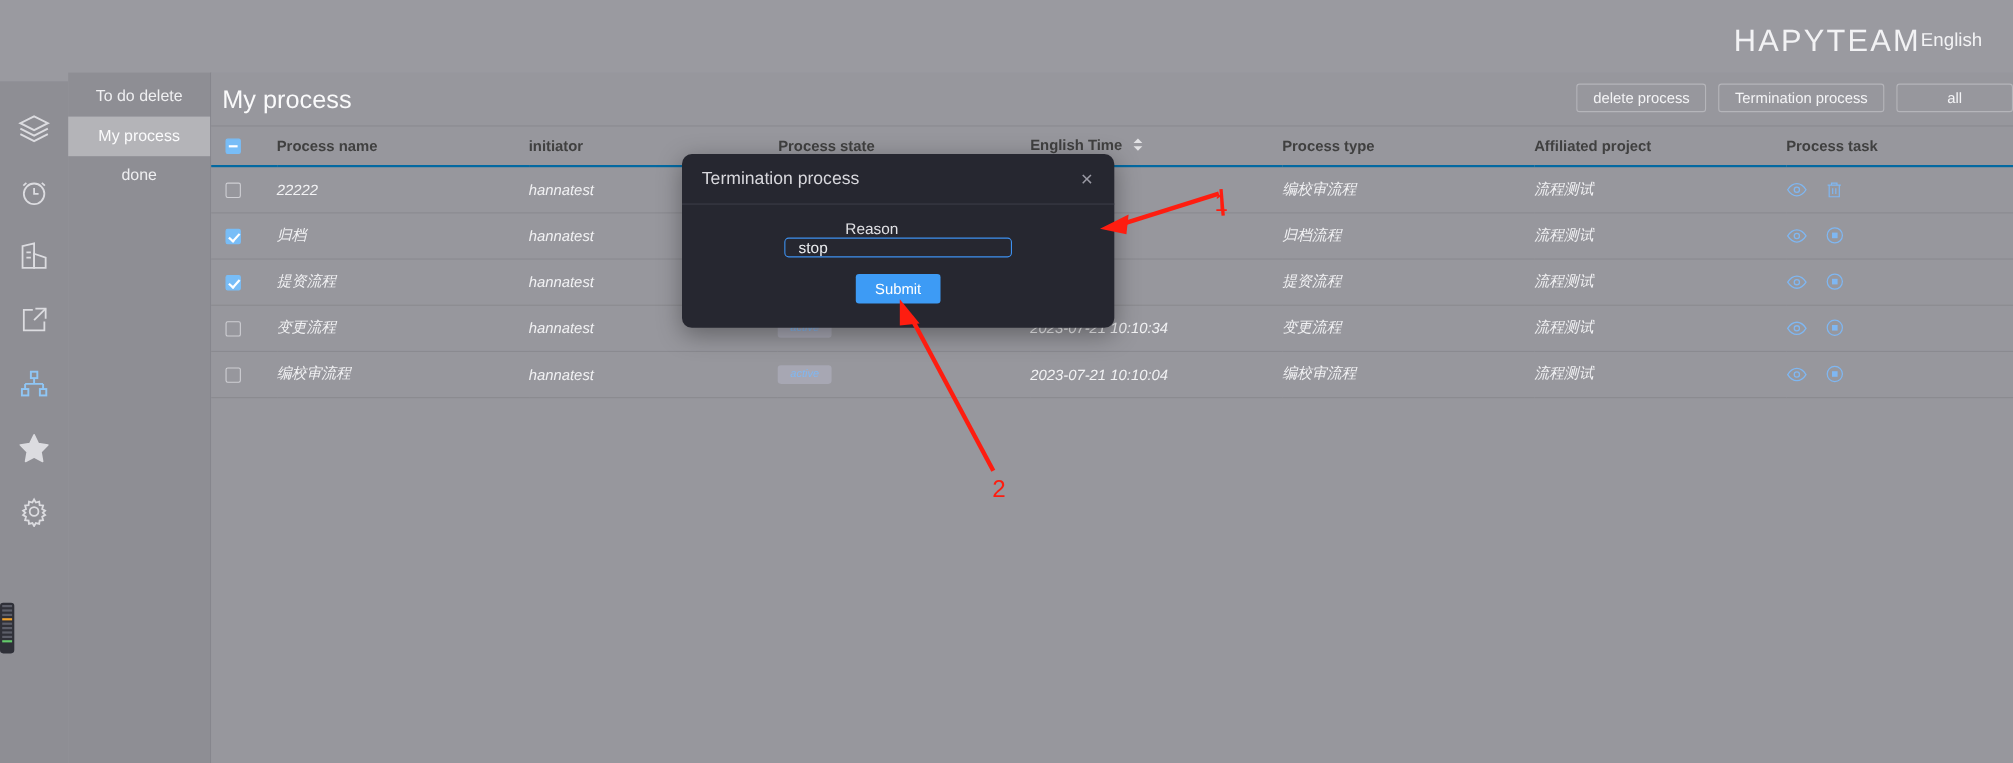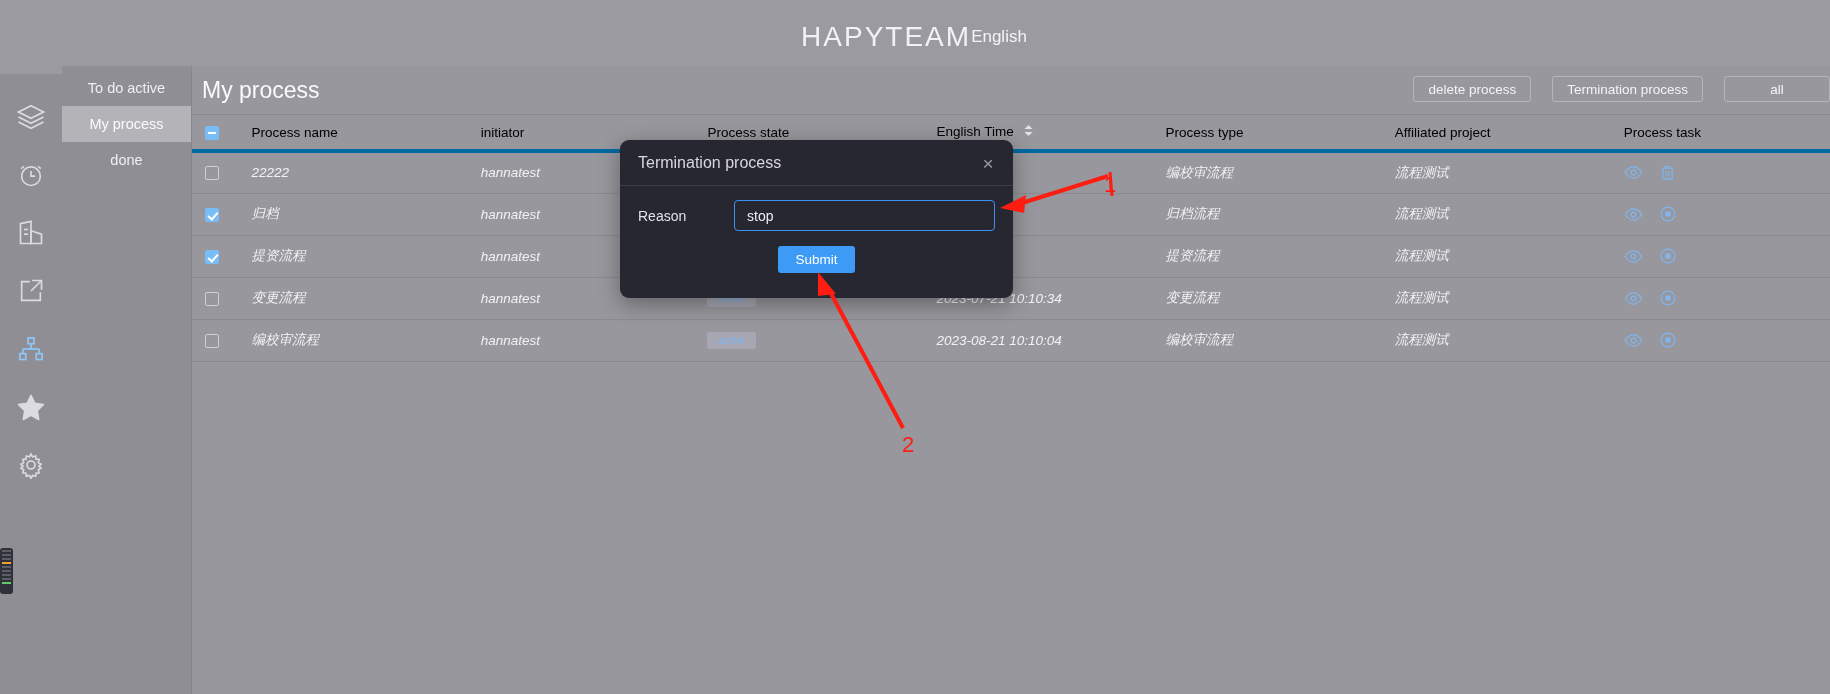--- a/index.html
+++ b/index.html
@@ -9,21 +9,21 @@
     font-family: "Liberation Sans", sans-serif;
     background: #9a9aa0;
     color: #e8e8ea;
   }
   #app { position: relative; width: 1830px; height: 694px; }
 
   
   .topbar {
     position: absolute; left: 0; top: 0; width: 1830px; height: 74px;
     background: #9a9aa0;
-    display: flex; align-items: center; justify-content: center;
+    display: flex; align-items: center; justify-content: flex-end;
   }
   .brand {
     margin-left: 26px;
     font-size: 28px; letter-spacing: 2px; color: #f2f2f4; font-weight: 400;
   }
   .lang { margin-right: 28px; font-size: 17px; color: #f3f3f5; cursor: pointer; }
 
   
   .rail {
     position: absolute; left: 0; top: 74px; width: 62px; height: 620px;
@@ -63,40 +63,40 @@
     height: 49px;
     border-bottom: 1px solid #8a8a90;
     display: flex; align-items: center;
   }
   .panel-title {
     margin-left: 10px;
     font-size: 23px; color: #fafafb; font-weight: 400;
   }
   .head-actions {
     position: absolute; right: 0; top: 10px;
-    display: flex; gap: 21px; align-items: center;
+    display: flex; gap: 11px; align-items: center;
   }
   .btn {
     height: 26px; padding: 0 14px;
     display: inline-flex; align-items: center; justify-content: center;
     border: 1px solid #b5b5ba; border-radius: 3px;
     background: transparent;
     color: #f4f4f6; font-size: 13.5px;
     font-family: "Liberation Sans", sans-serif;
     cursor: pointer; white-space: nowrap;
   }
   .btn-all { min-width: 106px; }
 
   
   table.grid { width: 100%; border-collapse: collapse; table-layout: fixed; }
   table.grid th {
     height: 36px;
-    font-size: 13.5px; font-weight: normal; color: #000000;
+    font-size: 13.5px; font-weight: bold; color: #404040;
     text-align: left; padding: 0; vertical-align: middle;
-    border-bottom: 4px solid #0369a1;
+    border-bottom: 2px solid #0369a1;
   }
   table.grid td {
     height: 42px;
     font-size: 13.5px; color: #f2f2f4;
     text-align: left; padding: 0; vertical-align: middle;
     border-bottom: 1px solid #8a8a90;
     font-style: italic;
   }
   .col-chk   { width: 52px; padding-left: 13px !important; }
   .col-name  { width: 200px; }
@@ -155,21 +155,21 @@
     border-bottom: 1px solid #3b3c46;
     display: flex; align-items: center;
   }
   .modal-title { margin-left: 18px; font-size: 16px; color: #d8d8dd; }
   .modal-close {
     position: absolute; right: 14px; top: 12px;
     width: 22px; height: 22px;
     display: flex; align-items: center; justify-content: center;
     color: #9a9aa4; font-size: 19px; line-height: 1; cursor: pointer;
   }
-  .modal-body { padding: 14px 18px 0 18px; display: flex; align-items: center; }
+  .modal-body { padding: 14px 18px 0 18px; display: flex; align-items: center; flex-direction: column; }
   .modal-label { width: 96px; font-size: 14px; color: #e2e2e6; }
   .modal-input {
     flex: 1; height: 31px;
     background: #262730;
     border: 1px solid #3e91f0; border-radius: 4px;
     color: #eceef1; font-size: 14px;
     padding: 0 12px;
     font-family: "Liberation Sans", sans-serif;
     outline: none;
   }
@@ -287,21 +287,21 @@
     <i></i>
     <i class="o"></i>
     <i></i>
     <i></i>
     <i></i>
     <i></i>
     <i class="g"></i>
   </div>
 
   <div class="subnav">
-    <div class="subnav-item">To do active</div>
+    <div class="subnav-item">To do delete</div>
     <div class="subnav-item active">My process</div>
     <div class="subnav-item">done</div>
   </div>
 
   <div class="main">
 
     <div class="panel-head">
       <div class="panel-title">My process</div>
       <div class="head-actions">
         <button class="btn">delete process</button>
@@ -454,21 +454,21 @@
 
         <tr>
           <td class="col-chk">
             <span class="chk"></span>
           </td>
           <td class="col-name">编校审流程</td>
           <td class="col-init">hannatest</td>
           <td class="col-state">
             <span class="badge">active</span>
           </td>
-          <td class="col-time">2023-08-21 10:10:04</td>
+          <td class="col-time">2023-07-21 10:10:04</td>
           <td class="col-type">编校审流程</td>
           <td class="col-proj">流程测试</td>
           <td class="col-task">
             <div class="act">
               <span>
                 <svg width="19" height="19" viewBox="0 0 24 24" fill="none" stroke="#7fb7f2" stroke-width="1.5">
                   <path d="M1.5 12 C5 6.5 9 5 12 5 C15 5 19 6.5 22.5 12 C19 17.5 15 19 12 19 C9 19 5 17.5 1.5 12 Z"></path>
                   <circle cx="12" cy="12" r="3"></circle>
                 </svg>
               </span>

